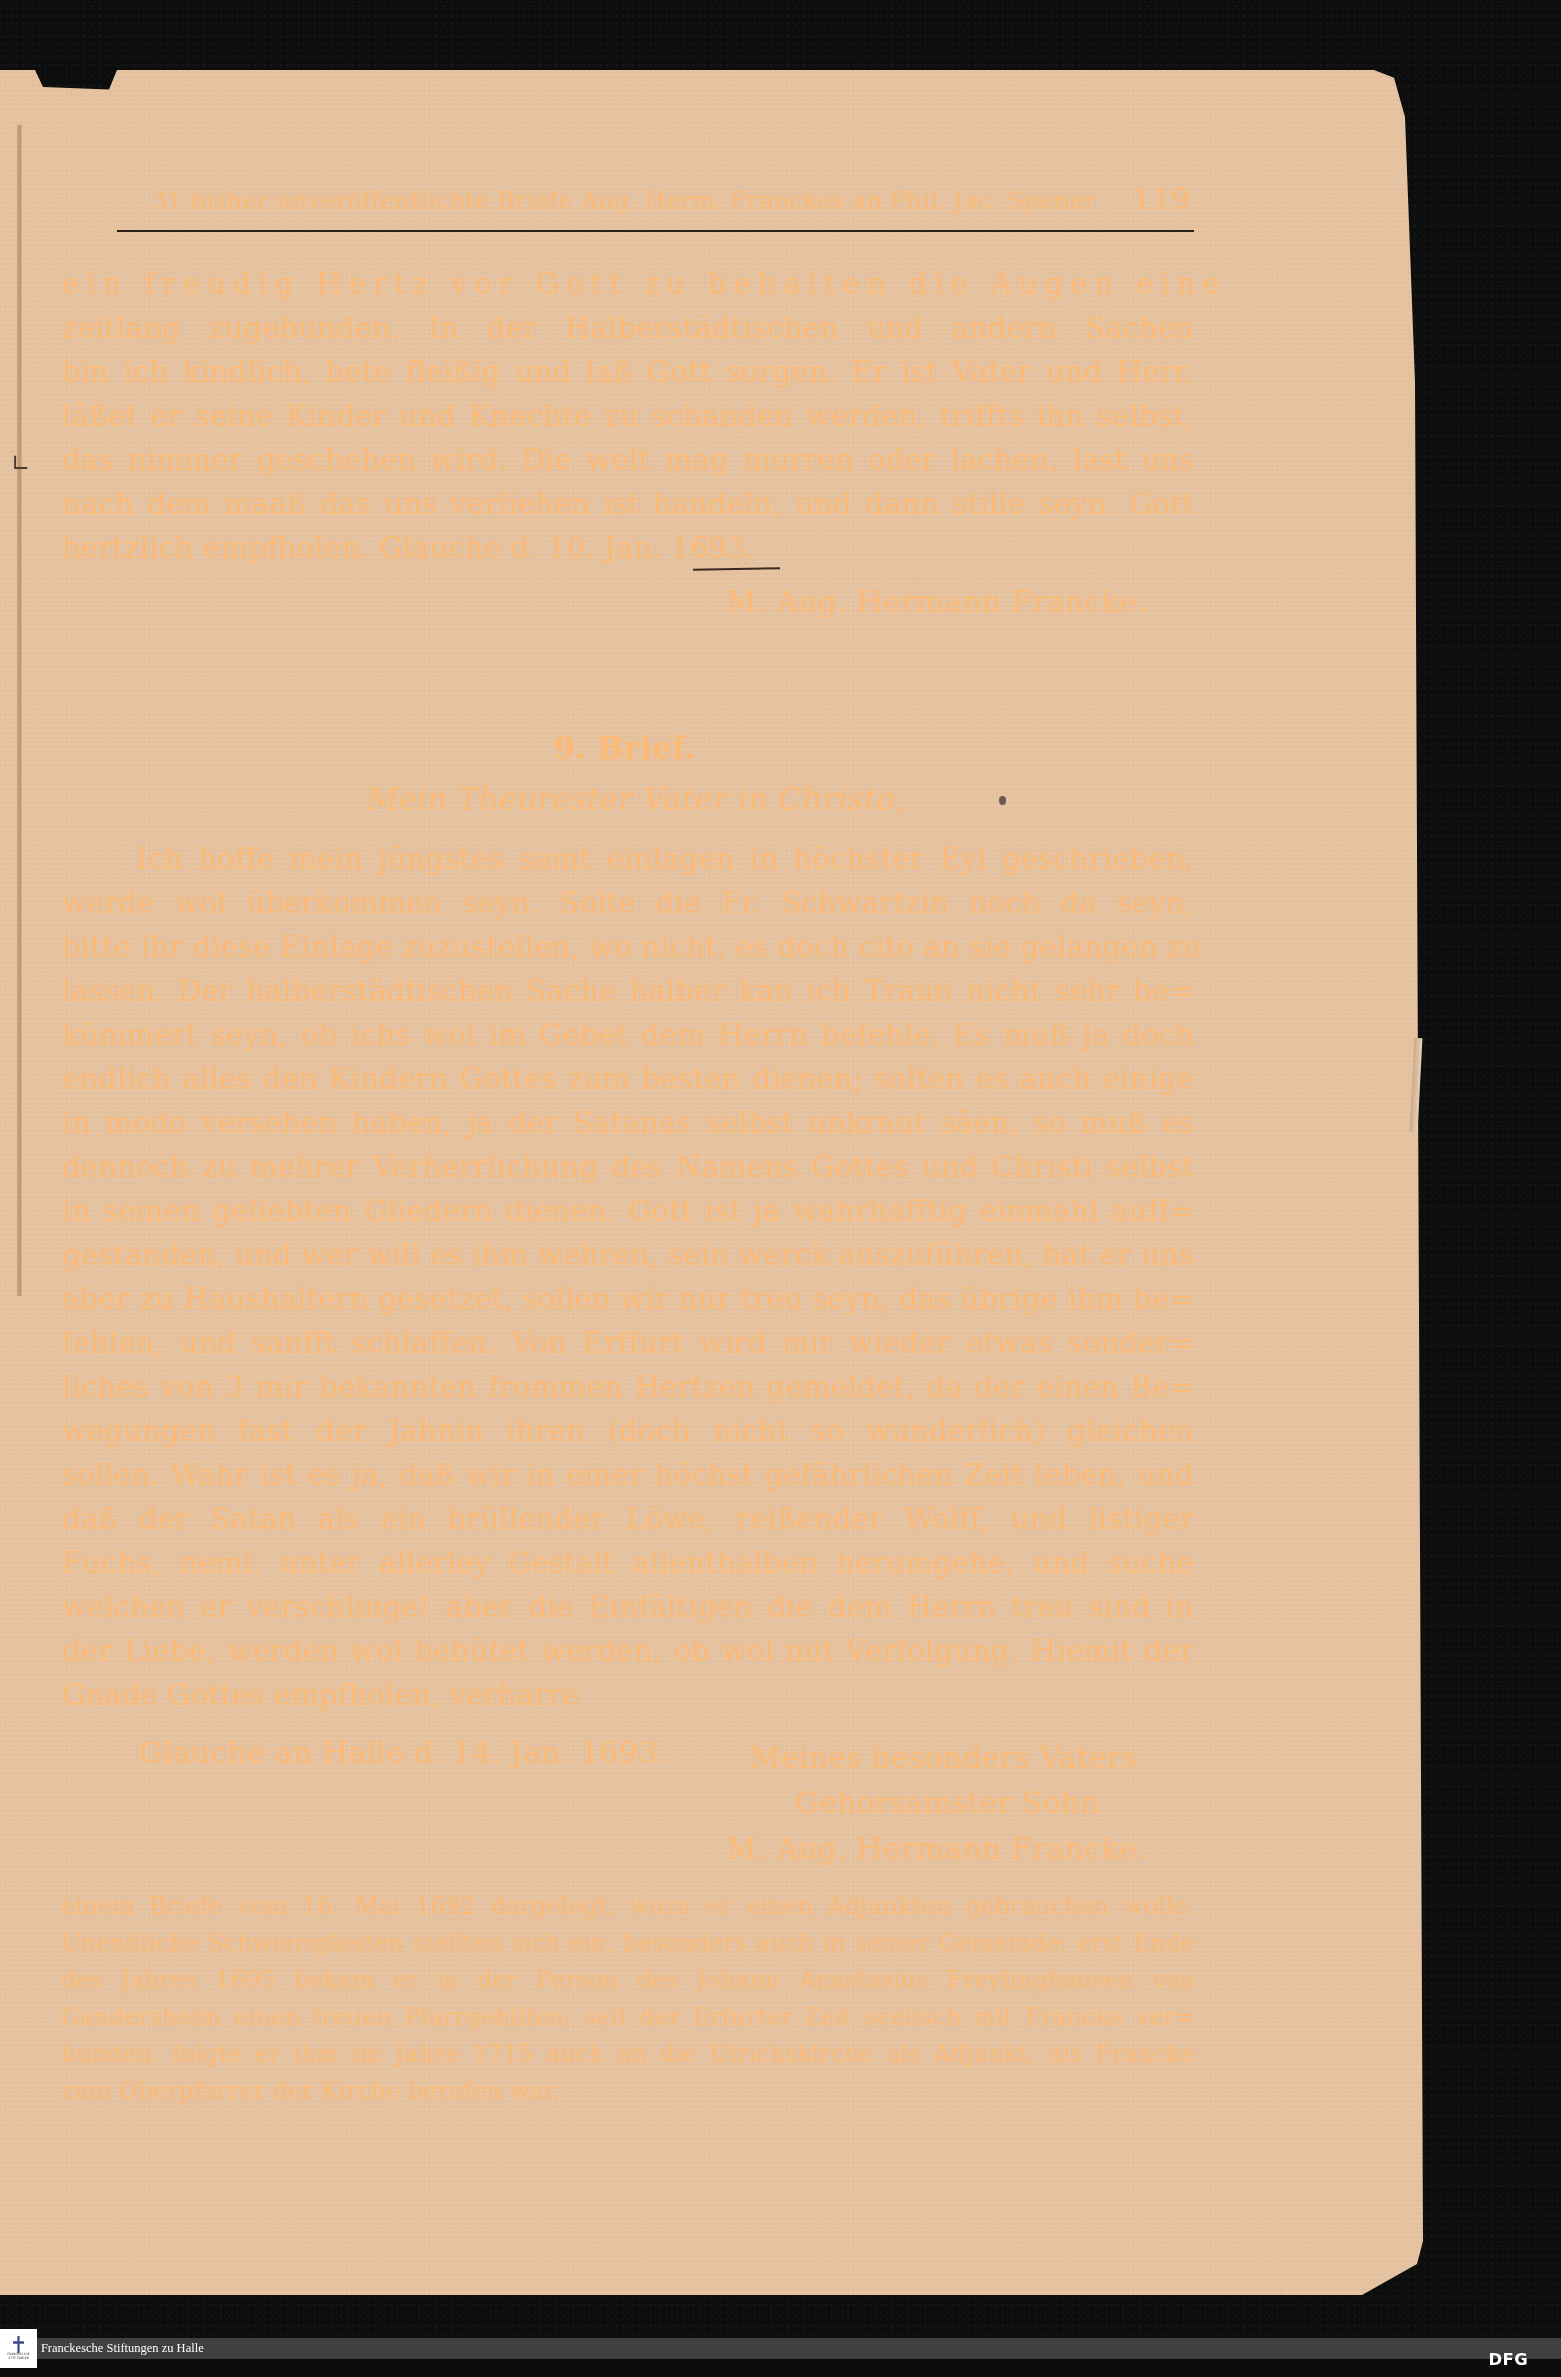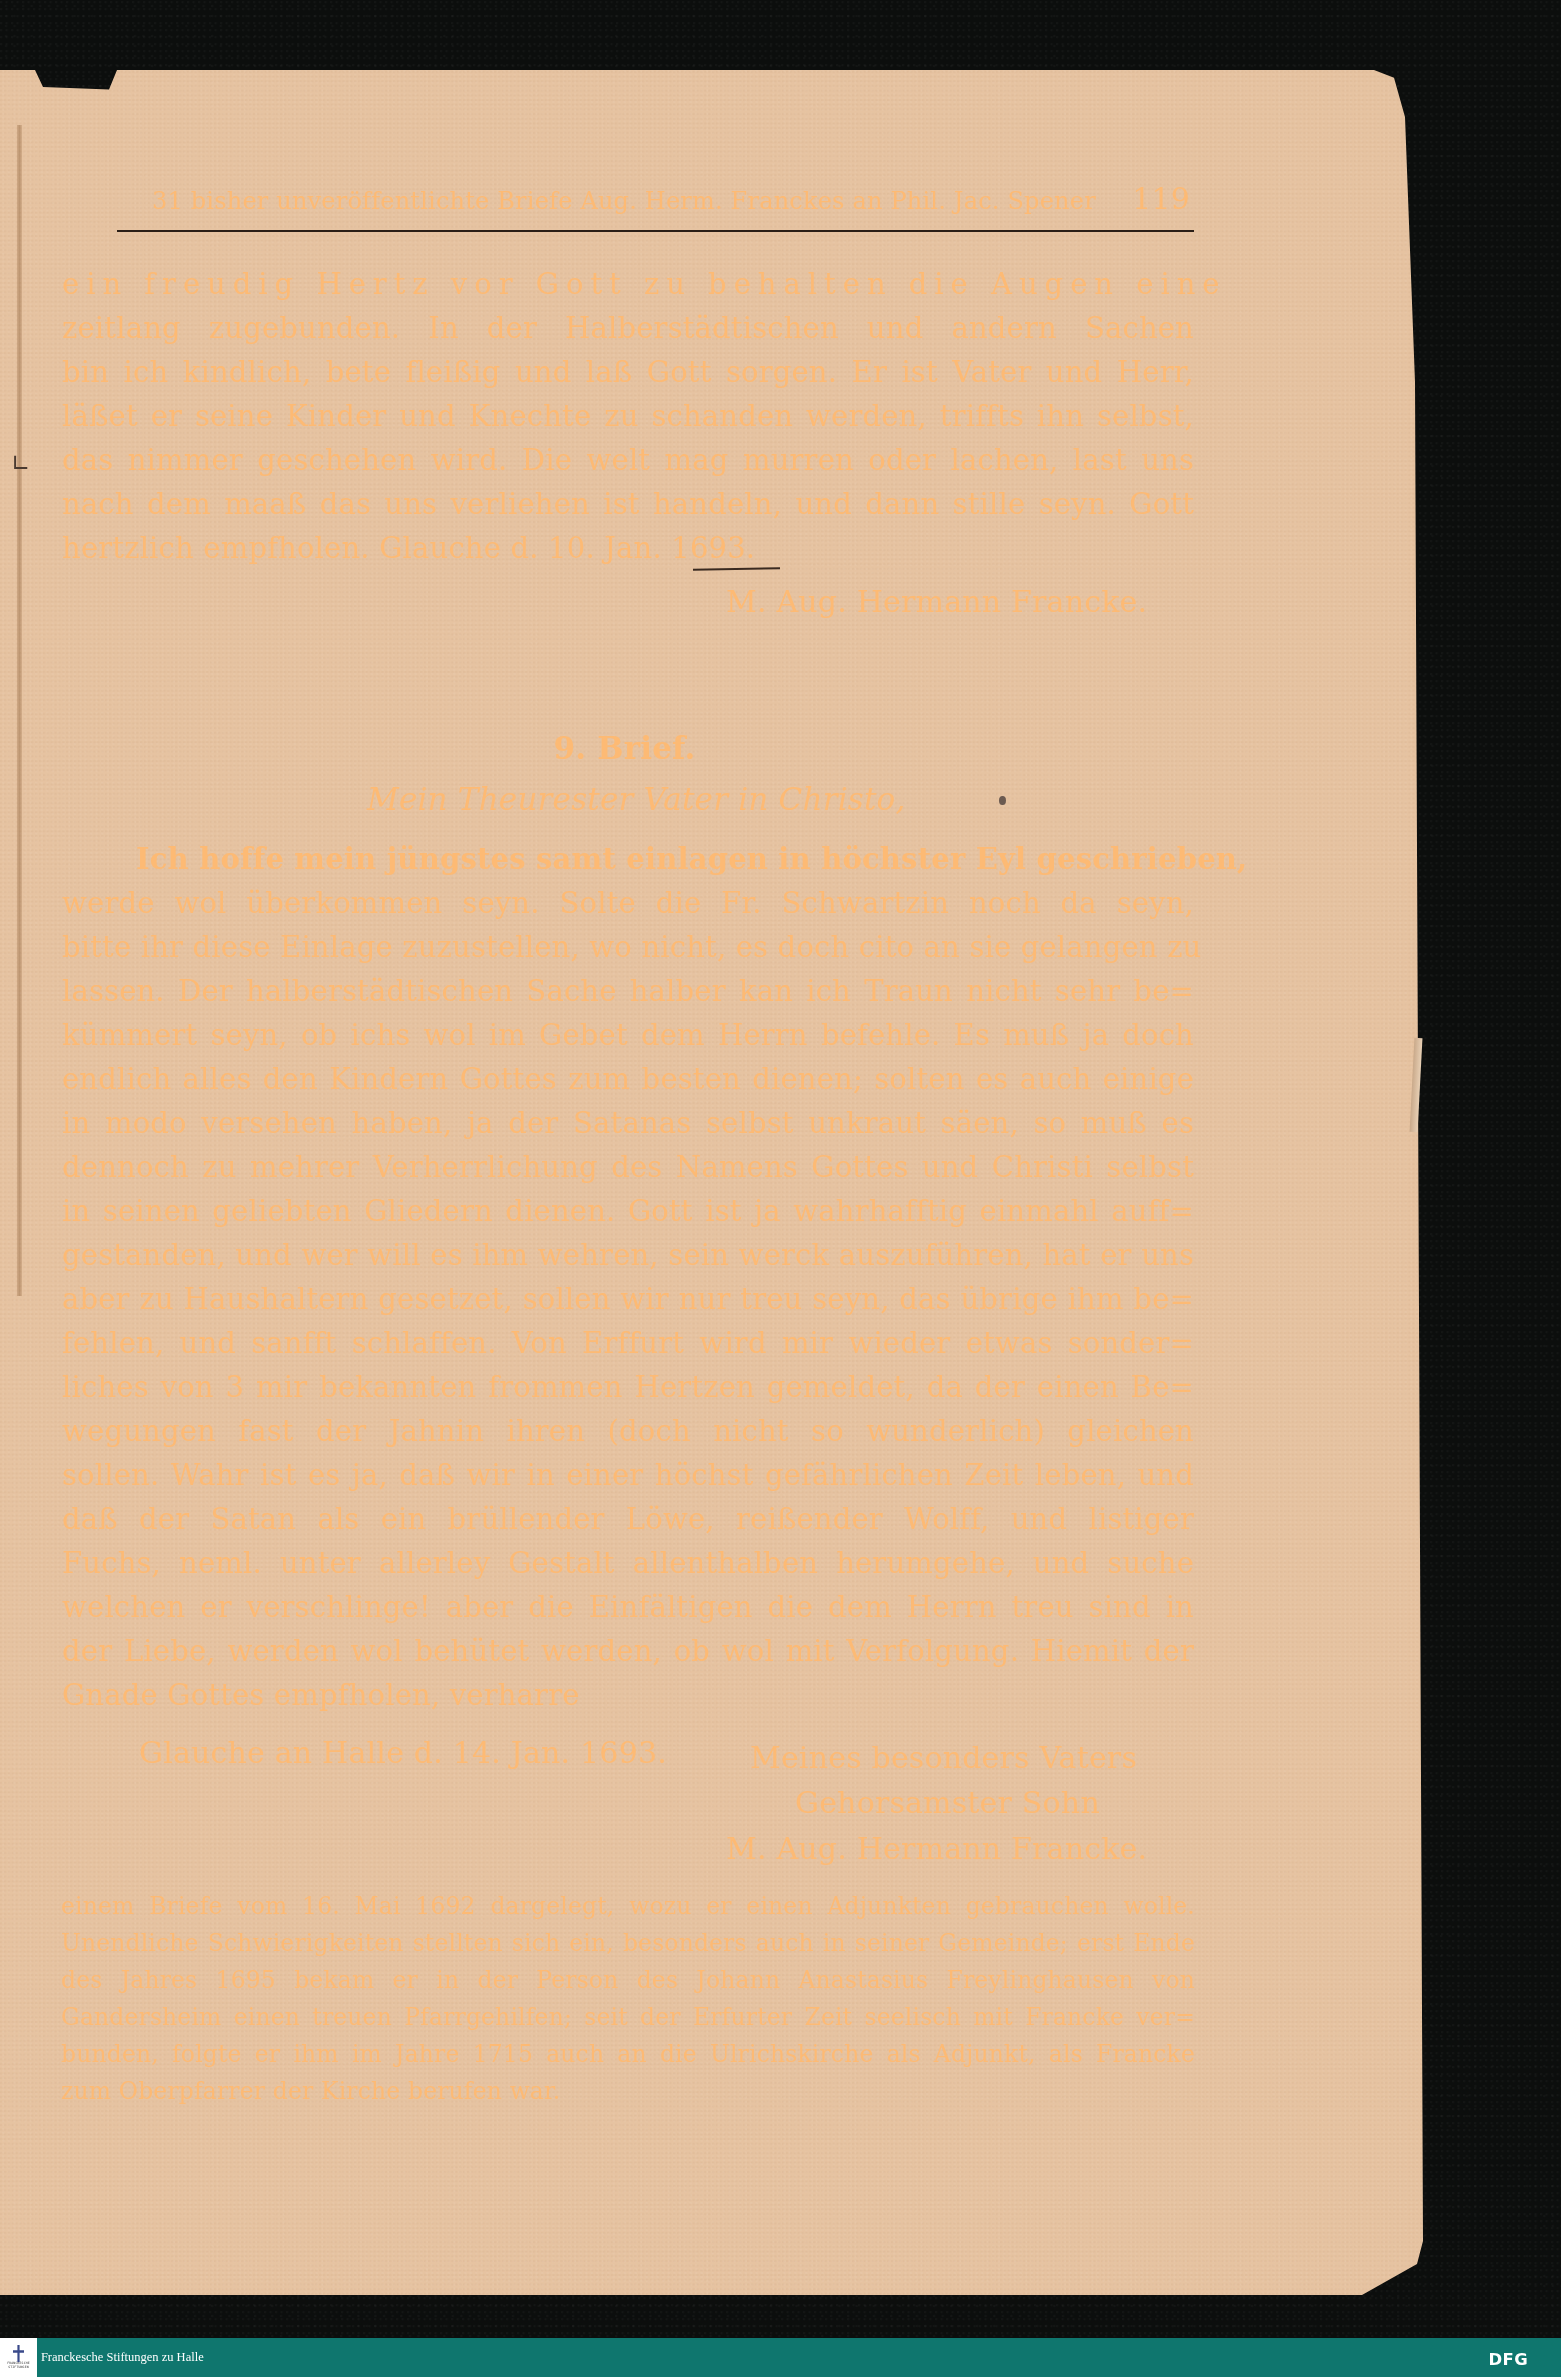--- a/index.html
+++ b/index.html
@@ -127,21 +127,21 @@
   .speck {
     position: absolute;
     left: 999px;
     top: 796px;
     width: 7px;
     height: 9.4px;
     border-radius: 50%;
     background: #6b5a50;
   }
   .p2 { top: 837px; }
-  .p2 .indent { padding-left: 74px; font-weight: bold; }
+  .p2 .indent { padding-left: 74px; }
   .closing-place {
     position: absolute;
     left: 139px;
     top: 1735px;
     font-size: 30px;
     text-align: center;
   }
   .closing-sig {
     position: absolute;
     top: 1735px;
@@ -165,22 +165,22 @@
     text-align-last: justify;
     white-space: nowrap;
   }
   .footnote .line.last { text-align-last: left; }
   .footnote .indent { padding-left: 74px; }
   .footer-bar {
     position: absolute;
     left: 0;
     top: 2338px;
     width: 1562px;
-    height: 39px;
-    background: #0f766e;
+    height: 21px;
+    background: #404040;
     display: flex;
     align-items: center;
   }
   .footer-logo {
     width: 37px;
     height: 39px;
     background: #ffffff;
     display: flex;
     flex-direction: column;
     align-items: center;

